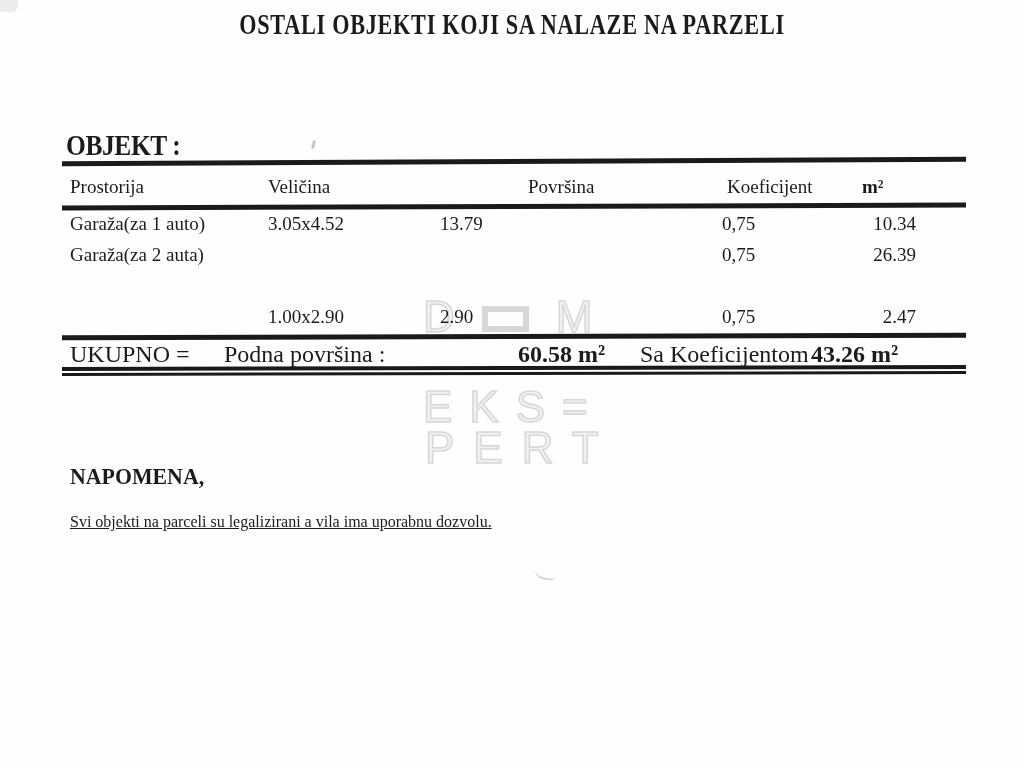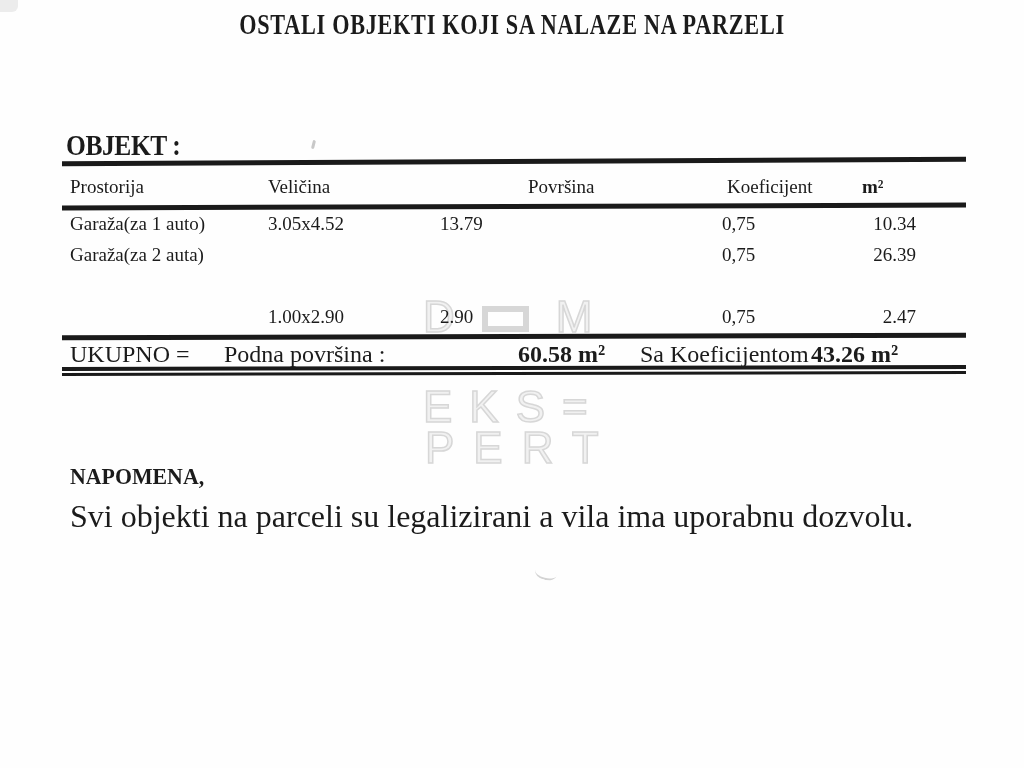--- a/index.html
+++ b/index.html
@@ -42,21 +42,21 @@
   .t-label{left:70px;font-weight:normal;}
   .t-sub{left:224px;}
   .t-floor{left:518px;font-weight:bold;}
   .t-coeflabel{left:640px;}
   .t-coefval{left:811px;font-weight:bold;}
   
   .napomena{
     position:absolute;left:70px;top:464px;font-size:23px;font-weight:bold;
     transform:scaleX(0.95);transform-origin:left center;white-space:nowrap;
   }
-  .note-text{position:absolute;left:70px;top:498px;font-size:32px;white-space:nowrap;}
+  .note-text{position:absolute;left:70px;top:513px;font-size:16px;white-space:nowrap;text-decoration:underline;}
   
   .wm{position:absolute;z-index:1;color:#f1f1f1;-webkit-text-stroke:1.5px #d7d7d7;
       font-family:"Liberation Sans","DejaVu Sans",sans-serif;font-size:44px;font-weight:400;}
   .wm-l1{left:423px;top:292px;display:flex;align-items:center;gap:27px;}
   .wm-l2{left:423px;top:370px;letter-spacing:17px;margin-top:12px;}
   .wm-l3{left:413px;top:423px;letter-spacing:19px;margin-left:12px;}
   .wm-square{
     display:inline-block;width:35px;height:14px;border:6px solid #d7d7d7;
     background:transparent;margin-top:4px;
   }

